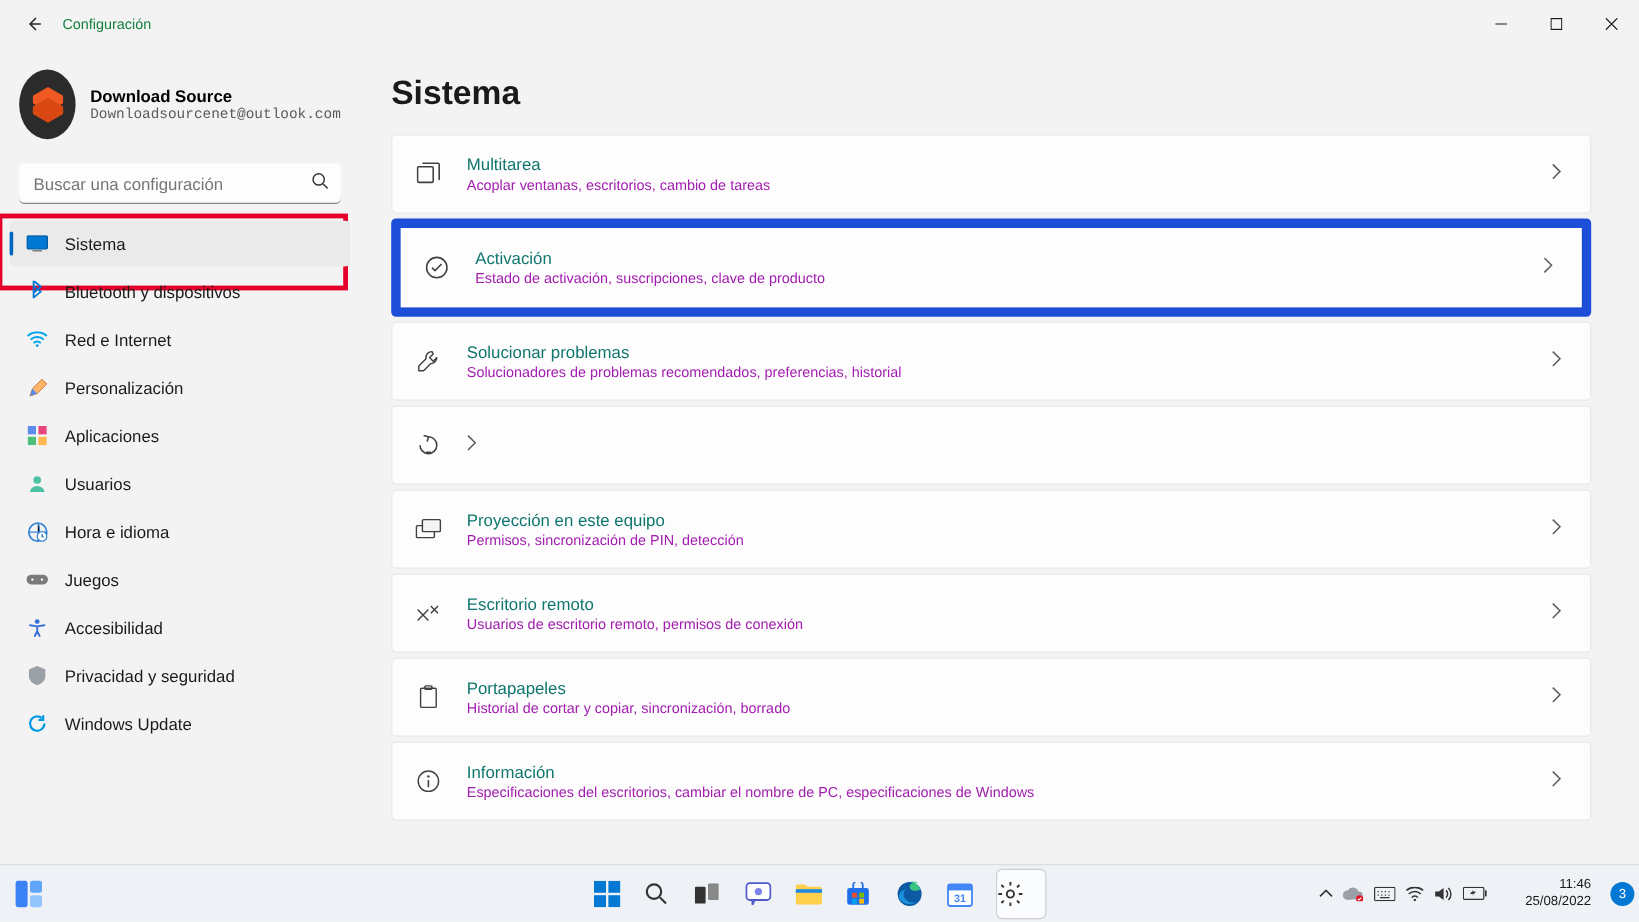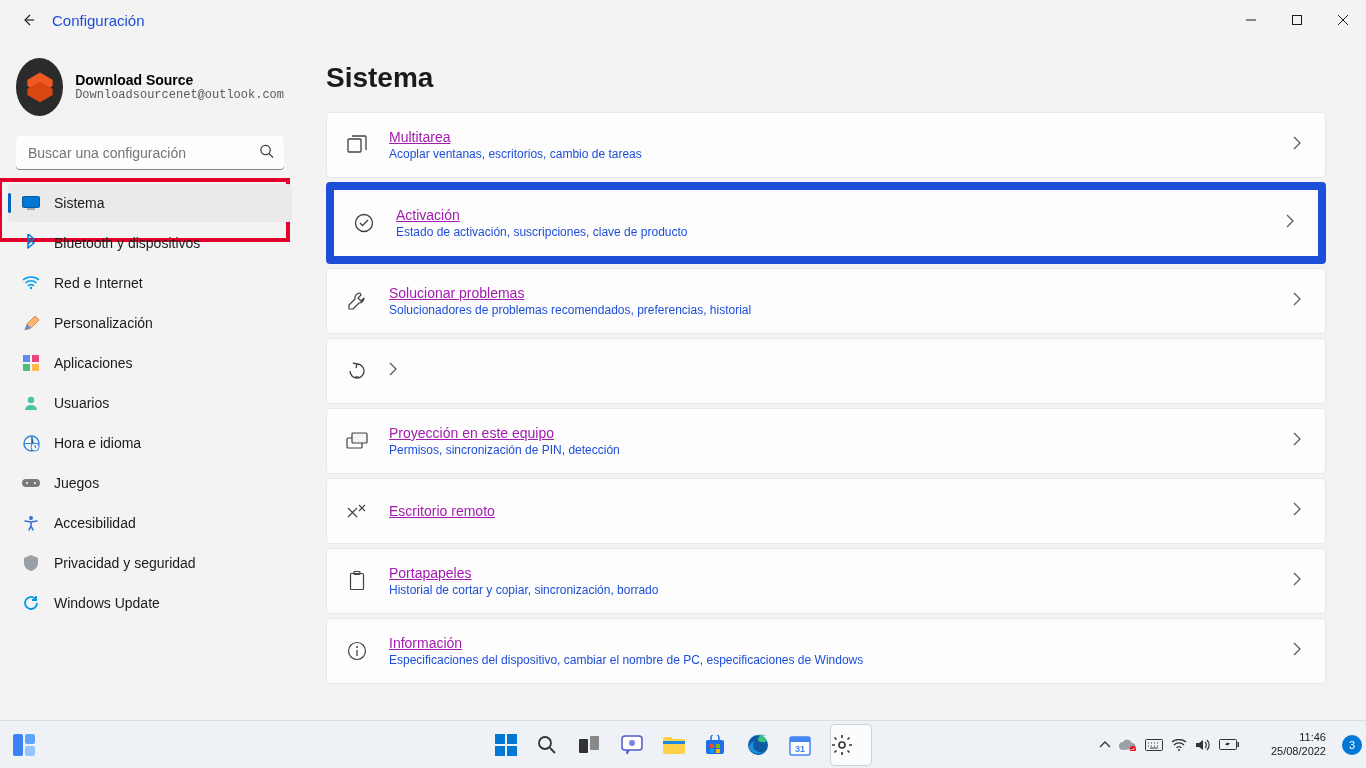--- a/index.html
+++ b/index.html
@@ -2,21 +2,21 @@
 <html><head>
 <meta charset="utf-8">
 <style>
   * { box-sizing: border-box; margin: 0; padding: 0; font-family: "Segoe UI", sans-serif; }
   html, body { width: 1366px; height: 768px; overflow: hidden; background: #f3f3f3; }
   body { display: flex; flex-direction: column; }
 
   
   .titlebar { height: 40px; display: flex; align-items: center; padding-left: 8px; }
   .titlebar .back { width: 40px; height: 40px; display:flex; align-items:center; justify-content:center; color:#222; cursor:pointer; }
-  .titlebar .title { font-size: 15px; color:#1d4ed8; margin-left: 4px; }
+  .titlebar .title { font-size: 12px; color:#15803d; margin-left: 4px; }
   .titlebar .win-controls { margin-left:auto; display:flex; }
   .titlebar .win-controls div { width:46px; height:40px; display:flex; align-items:center; justify-content:center; cursor:pointer; }
   .titlebar .win-controls svg { stroke:#1a1a1a; }
 
   
   .main { flex:1 1 auto; display:flex; min-height:0; }
 
   
   .sidebar { width: 300px; padding: 0 0 0 0; display:flex; flex-direction:column; }
   .profile { display:flex; align-items:center; gap:12px; padding: 18px 16px 16px 16px; }
@@ -37,22 +37,22 @@
 
   .nav-highlight { position:absolute; border:4px solid #e4002b; pointer-events:none; }
 
   
   .content { flex:1; padding: 12px 40px 0 26px; overflow-y:auto; }
   .page-title { font-size:28px; font-weight:600; color:#1a1a1a; margin: 10px 0 18px 0; }
   .settings-list { display:flex; flex-direction:column; gap:4px; }
   .card { background:#fdfdfd; border:1px solid #e8e8e8; border-radius:4px; height:66px; display:flex; align-items:center; padding:0 24px 0 18px; cursor:pointer; position:relative; }
   .card .cicon { width:24px; height:24px; display:flex; align-items:center; justify-content:center; margin-right:20px; color:#414141; }
   .card .ctext { flex:1; }
-  .card .ctitle { font-size:14px; color:#a21caf;text-decoration:underline; }
-  .card .cdesc { font-size:12px; color:#1d4ed8; margin-top:2px; }
+  .card .ctitle { font-size:14px; color:#0f766e; }
+  .card .cdesc { font-size:12px; color:#a21caf; margin-top:2px; }
   .card .chevron { color:#5e5e5e; }
 
   .content-highlight { border:8px solid #1d4ed8; border-radius:4px; position:relative; }
   .content-highlight .card { border:none; border-radius:0; }
 
   
   .taskbar { height:48px; background:#eef1f6; border-top:1px solid #ddd; display:flex; align-items:center; position:relative; }
   .tb-left-widget { position:absolute; left:0; width:48px; height:48px; display:flex; align-items:center; justify-content:center; }
   .tb-center { position:absolute; left:50%; transform:translateX(-50%); display:flex; align-items:center; gap:2px; }
   .tb-item { width:40px; height:40px; display:flex; align-items:center; cursor:pointer; border-radius:4px; }
@@ -312,20 +312,21 @@
 
       <div class="card">
         <span class="cicon">
           <svg width="20" height="16" viewBox="0 0 20 16" fill="none">
               <path d="M1 5l9 9M10 5L1 14" stroke="#414141" stroke-width="1.2"></path>
               <path d="M12 2l6 6M18 2l-6 6" stroke="#414141" stroke-width="1.2"></path>
             </svg>
         </span>
         <div class="ctext">
           <div class="ctitle">Escritorio remoto</div>
+          <div class="cdesc">Usuarios de escritorio remoto, permisos de conexión</div>
         </div>
         <span class="chevron"><svg width="8" height="14" viewBox="0 0 8 14" fill="none">
               <path d="M1 1l6 6-6 6" stroke="#5e5e5e" stroke-width="1.3"></path>
             </svg></span>
       </div>
 
       <div class="card">
         <span class="cicon">
           <svg width="16" height="20" viewBox="0 0 16 20" fill="none">
               <rect x="1.5" y="2.5" width="13" height="16" rx="1" stroke="#414141" stroke-width="1.2"></rect>
@@ -344,21 +345,21 @@
       <div class="card">
         <span class="cicon">
           <svg width="20" height="20" viewBox="0 0 20 20" fill="none">
               <circle cx="10" cy="10" r="8.5" stroke="#414141" stroke-width="1.2"></circle>
               <circle cx="10" cy="6" r="1" fill="#414141"></circle>
               <path d="M10 9v6" stroke="#414141" stroke-width="1.3"></path>
             </svg>
         </span>
         <div class="ctext">
           <div class="ctitle">Información</div>
-          <div class="cdesc">Especificaciones del dispositivo, cambiar el nombre de PC, especificaciones de Windows</div>
+          <div class="cdesc">Especificaciones del escritorios, cambiar el nombre de PC, especificaciones de Windows</div>
         </div>
         <span class="chevron"><svg width="8" height="14" viewBox="0 0 8 14" fill="none">
               <path d="M1 1l6 6-6 6" stroke="#5e5e5e" stroke-width="1.3"></path>
             </svg></span>
       </div>
 
     </div>
   </section>
 </div>
 

